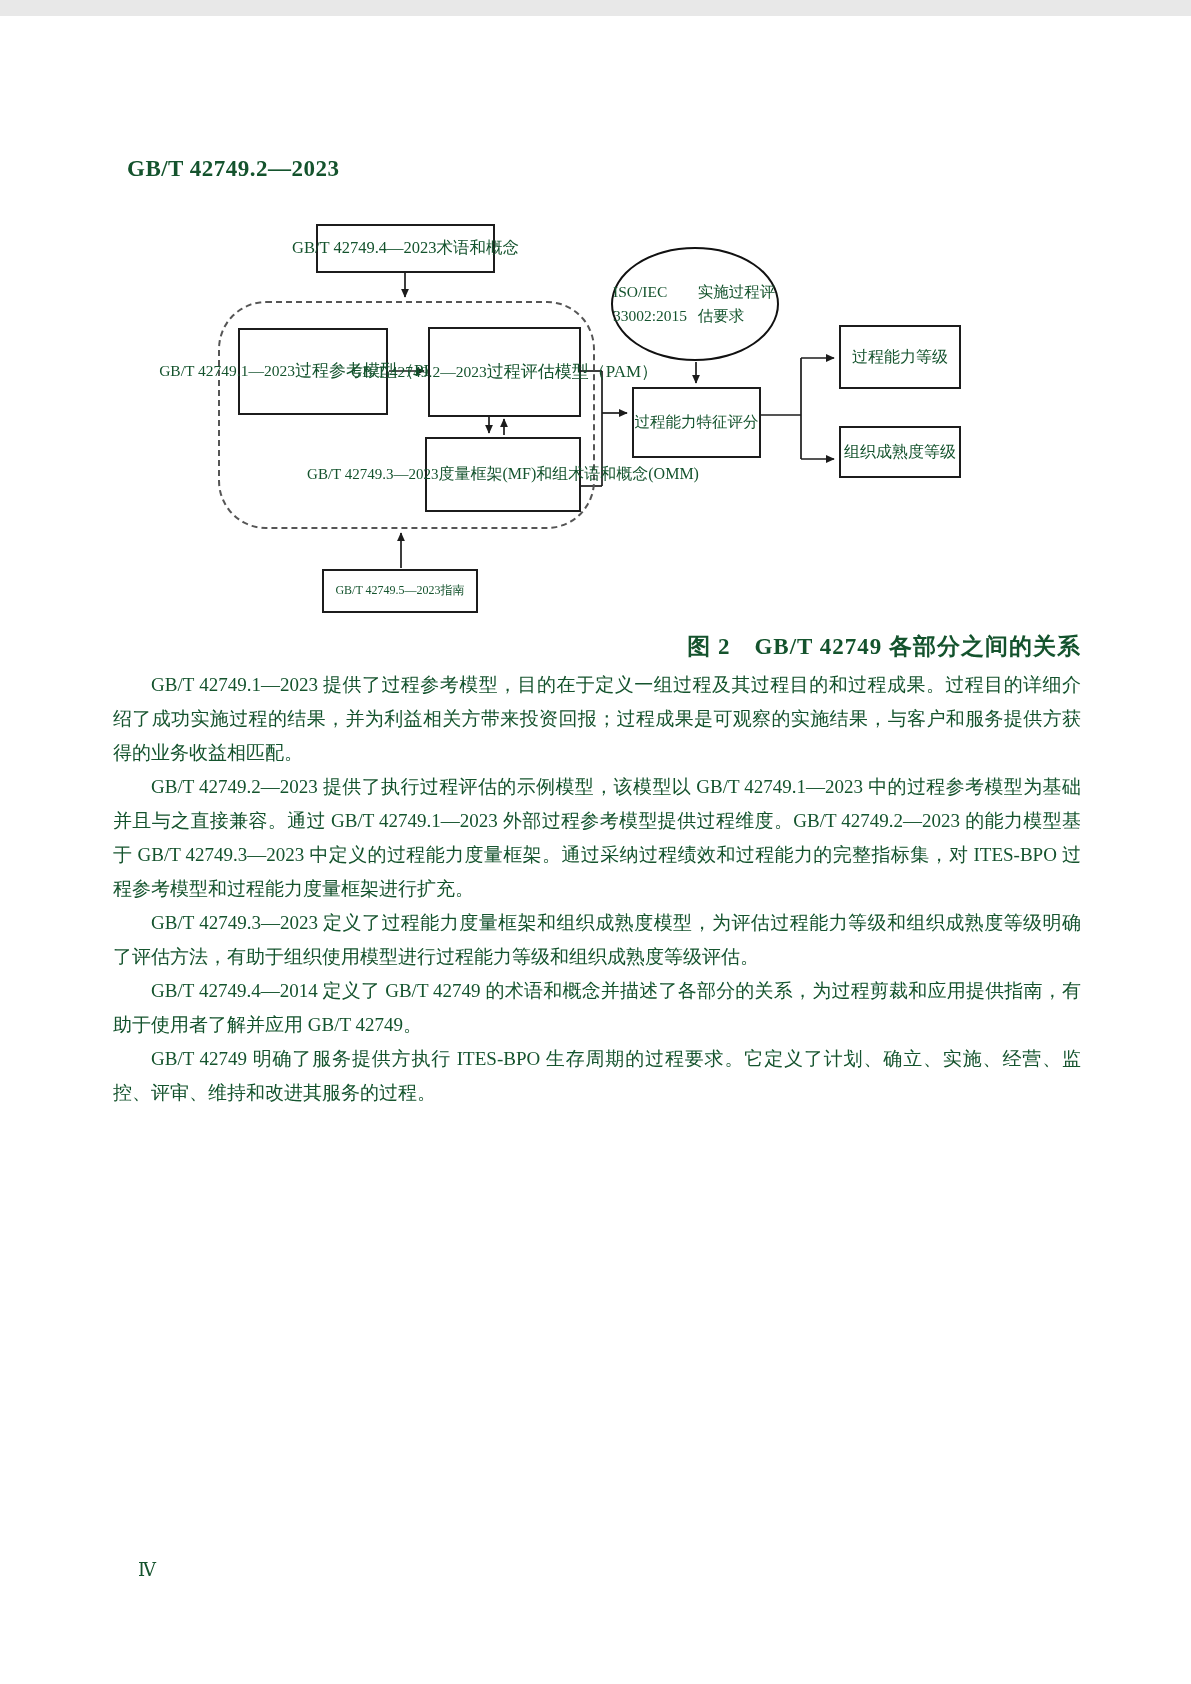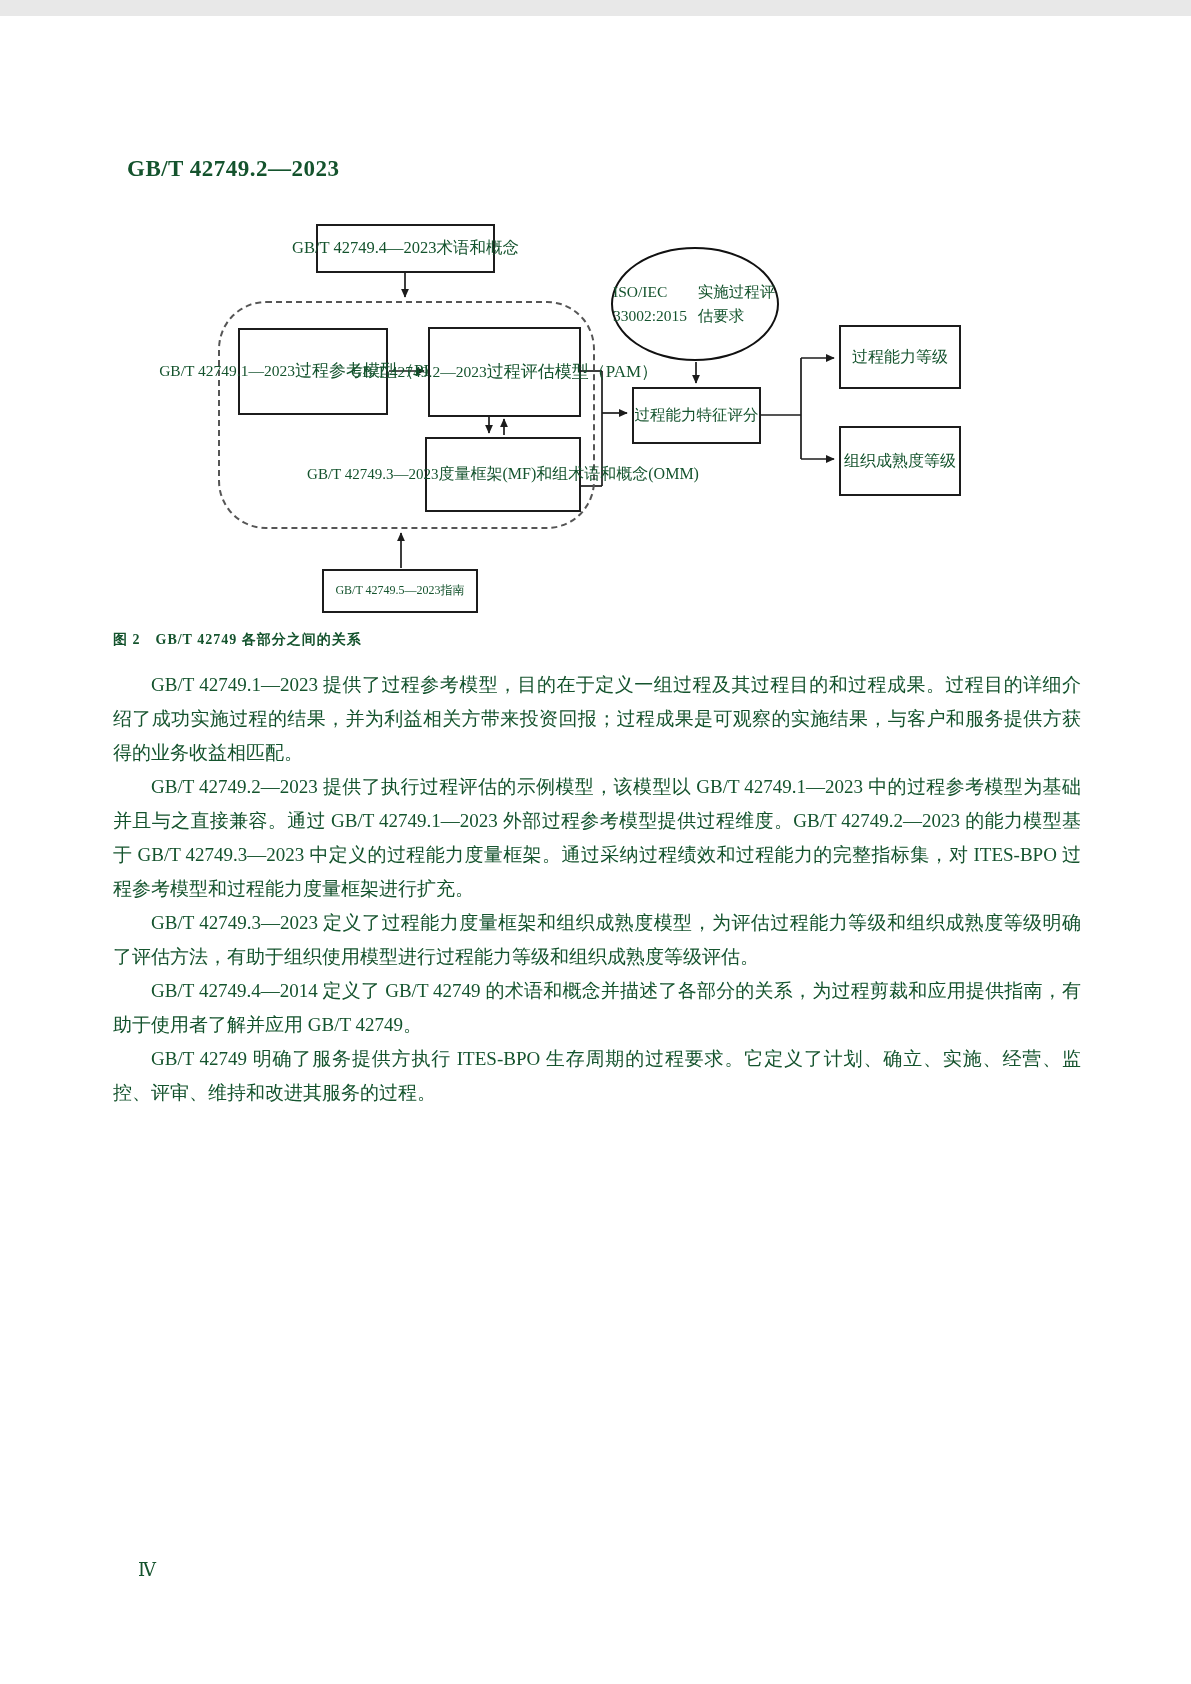--- a/index.html
+++ b/index.html
@@ -35,21 +35,21 @@
     box-sizing:border-box;
   }
   .ellipse{
     position:absolute;left:611px;top:231px;width:168px;height:114px;
     border:2.5px solid #111;border-radius:50%;
     display:flex;flex-direction:row;justify-content:center;align-items:center;
     font-size:15.5px;line-height:1.55;background:#fff;box-sizing:border-box;
   }
   .caption{
     position:absolute;left:113px;top:615px;width:968px;
-    text-align:left;font-weight:bold;font-size:14px;
+    text-align:right;font-weight:bold;font-size:23px;
     letter-spacing:1px;
   }
   
   .bodytext{
     position:absolute;left:113px;top:652px;width:968px;
     font-size:19px;line-height:34px;
     text-align:justify;
   }
   .bodytext p{margin:0;text-indent:2em;}
   .pagenum{
@@ -123,29 +123,29 @@
   <div class="dbox" style="left:322px;top:553px;width:156px;height:44px;font-size:12px;line-height:1.3;">
     <span class="ln">GB/T 42749.5—2023</span>
     <span class="ln">指南</span>
   </div>
 
   <div class="ellipse">
     <span class="ln">ISO/IEC 33002:2015</span>
     <span class="ln">实施过程评估要求</span>
   </div>
 
-  <div class="dbox" style="left:632px;top:371px;width:129px;height:57px;font-size:15.5px;">
+  <div class="dbox" style="left:632px;top:371px;width:129px;height:71px;font-size:15.5px;">
     <span class="ln">过程能力特征评分</span>
   </div>
 
   <div class="dbox" style="left:839px;top:309px;width:122px;height:64px;font-size:16px;">
     <span class="ln">过程能力等级</span>
   </div>
 
-  <div class="dbox" style="left:839px;top:410px;width:122px;height:70px;font-size:16px;">
+  <div class="dbox" style="left:839px;top:410px;width:122px;height:52px;font-size:16px;">
     <span class="ln">组织成熟度等级</span>
   </div>
 
   <div class="caption">图 2　GB/T 42749 各部分之间的关系</div>
 
   <div class="bodytext">
     <p>GB/T 42749.1—2023 提供了过程参考模型，目的在于定义一组过程及其过程目的和过程成果。过程目的详细介绍了成功实施过程的结果，并为利益相关方带来投资回报；过程成果是可观察的实施结果，与客户和服务提供方获得的业务收益相匹配。</p>
     <p>GB/T 42749.2—2023 提供了执行过程评估的示例模型，该模型以 GB/T 42749.1—2023 中的过程参考模型为基础并且与之直接兼容。通过 GB/T 42749.1—2023 外部过程参考模型提供过程维度。GB/T 42749.2—2023 的能力模型基于 GB/T 42749.3—2023 中定义的过程能力度量框架。通过采纳过程绩效和过程能力的完整指标集，对 ITES-BPO 过程参考模型和过程能力度量框架进行扩充。</p>
     <p>GB/T 42749.3—2023 定义了过程能力度量框架和组织成熟度模型，为评估过程能力等级和组织成熟度等级明确了评估方法，有助于组织使用模型进行过程能力等级和组织成熟度等级评估。</p>
     <p>GB/T 42749.4—2014 定义了 GB/T 42749 的术语和概念并描述了各部分的关系，为过程剪裁和应用提供指南，有助于使用者了解并应用 GB/T 42749。</p>

